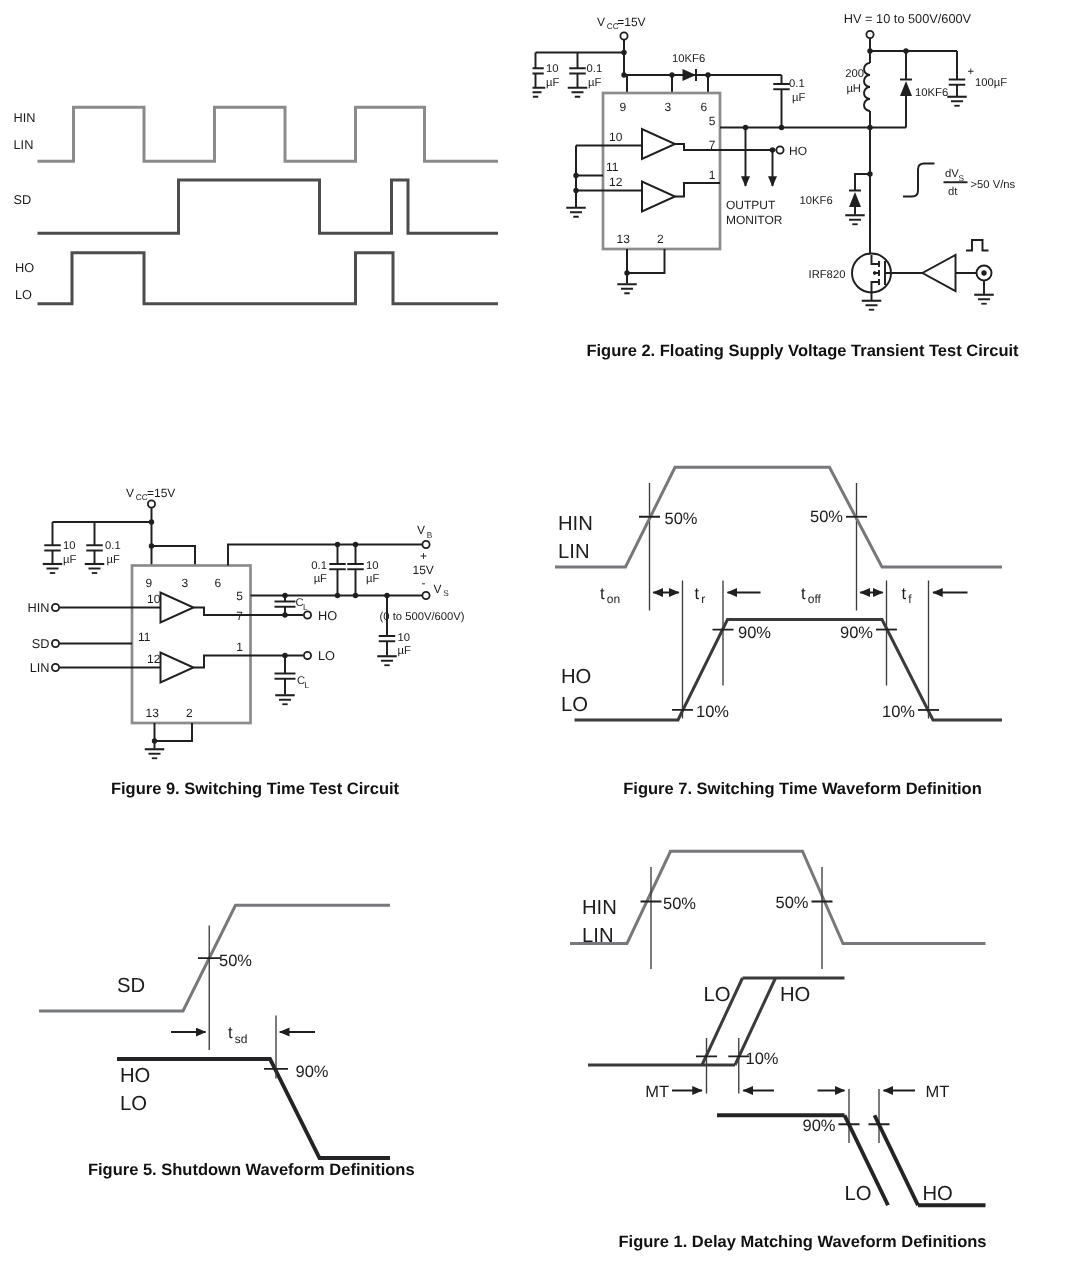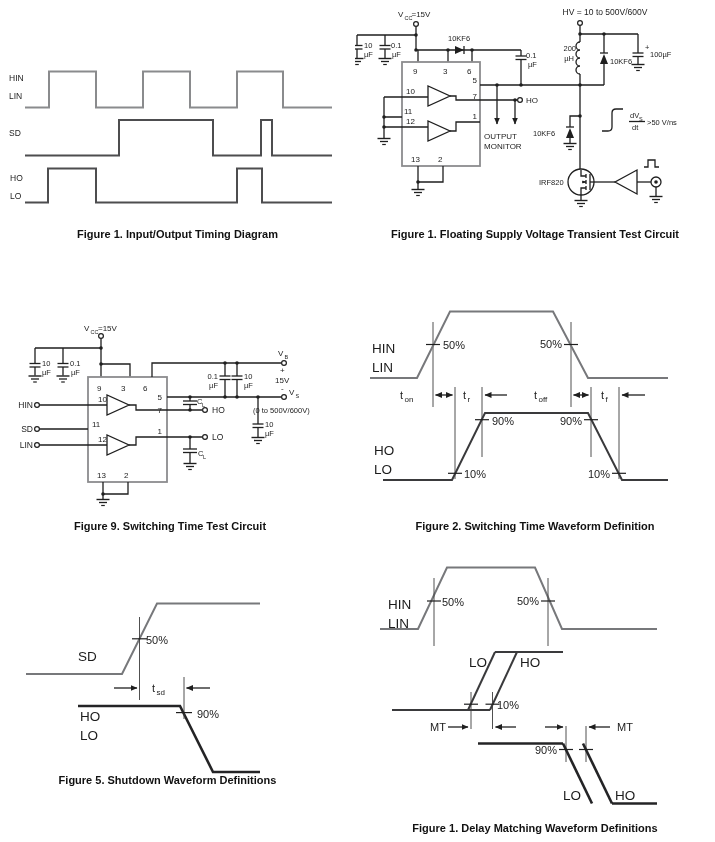--- a/index.html
+++ b/index.html
@@ -432,20 +432,19 @@
   </g>
   <g>
     <line class="tick" x1="559" y1="749.5" x2="573" y2="749.5"></line>
     <line class="tick" x1="579" y1="749.5" x2="593" y2="749.5"></line>
   </g>
   <text class="pct" x="557" y="754" text-anchor="end">90%</text>
   <text class="big" x="581" y="800" text-anchor="end">LO</text>
   <text class="big" x="615" y="800">HO</text>
 </svg>
 
-<div class="cap" style="left:0;top:228px;width:355px">Figure 1. Input/Output Timing Diagram</div>
-<div class="cap" style="left:355px;top:228px;width:360px">Figure 1. Floating Supply Voltage Transient Test Circuit</div>
+<div class="cap" style="left:355px;top:228px;width:360px">Figure 2. Floating Supply Voltage Transient Test Circuit</div>
 <div class="cap" style="left:0;top:520px;width:340px">Figure 9. Switching Time Test Circuit</div>
-<div class="cap" style="left:355px;top:520px;width:360px">Figure 2. Switching Time Waveform Definition</div>
+<div class="cap" style="left:355px;top:520px;width:360px">Figure 7. Switching Time Waveform Definition</div>
 <div class="cap" style="left:0;top:774px;width:335px">Figure 5.  Shutdown Waveform Definitions</div>
 <div class="cap" style="left:355px;top:822px;width:360px">Figure 1. Delay Matching Waveform Definitions</div>
 
 </div>
 
 </body></html>

